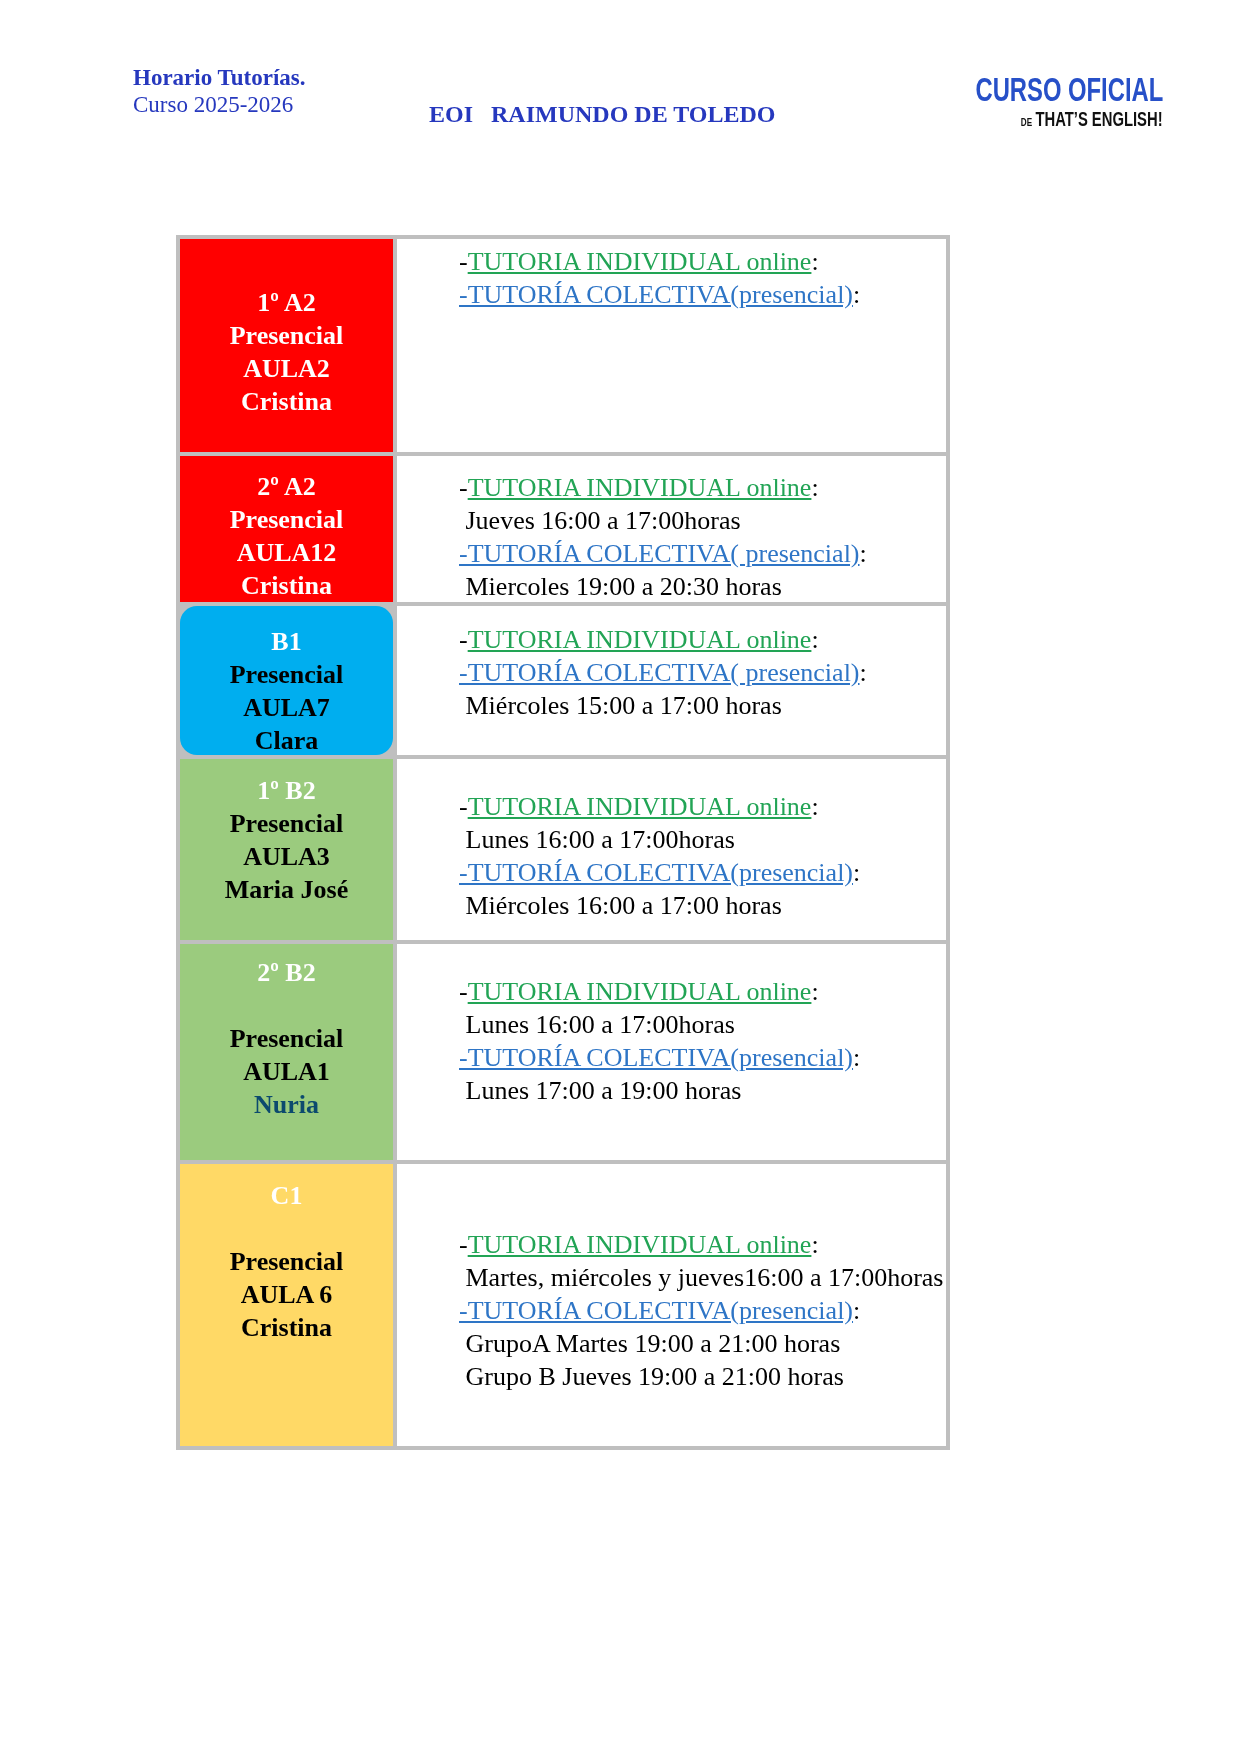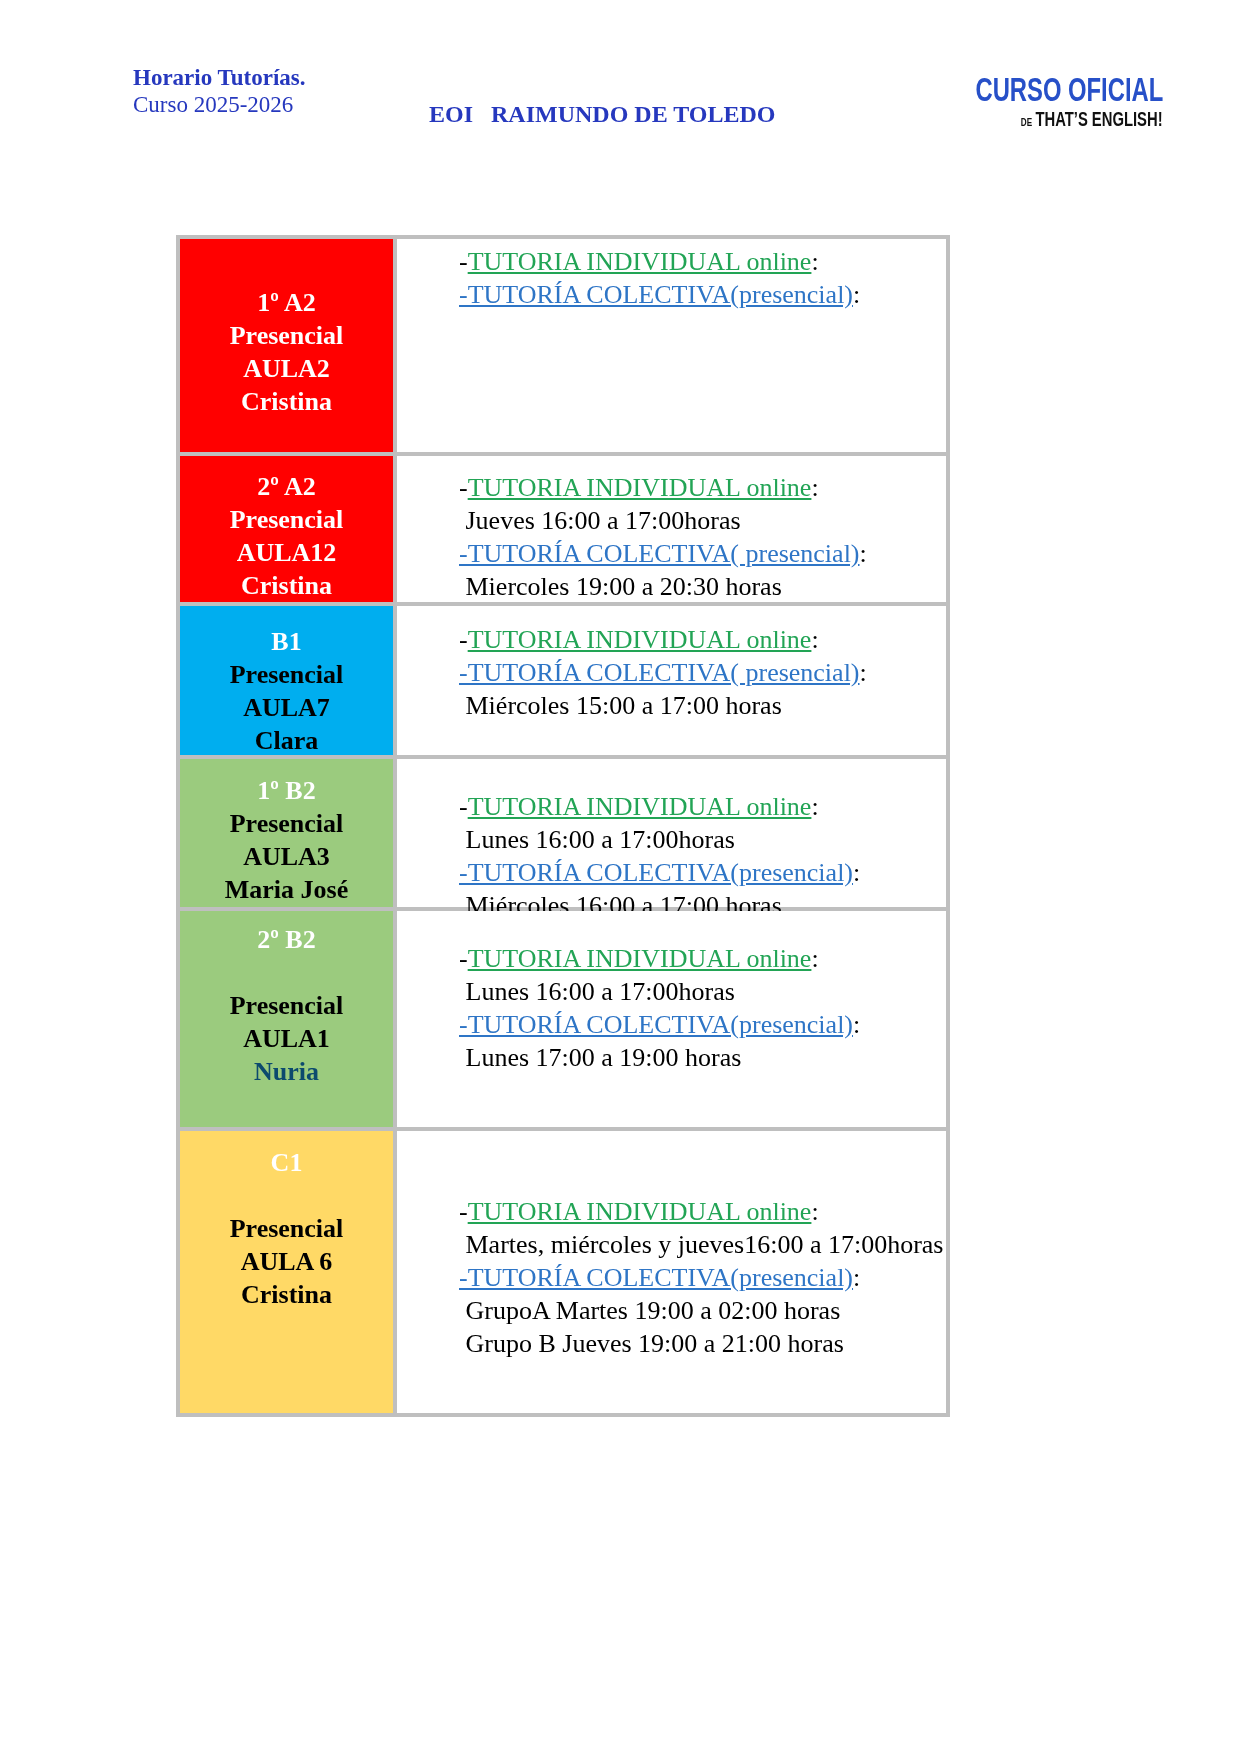--- a/index.html
+++ b/index.html
@@ -22,21 +22,21 @@
   .logo-de{font-size:11px;}
   .logo-main{font-size:20px;}
   
   .sched-table{
     position:absolute;left:176px;top:235px;width:774px;
     box-sizing:border-box;padding:4px;
     display:flex;flex-direction:column;gap:4px;
   }
   .row{display:flex;gap:4px;}
   .r1{height:213px;} .r2{height:146px;} .r3{height:149px;}
-  .r4{height:148px;} .r5{height:216px;} .r6{height:282px;}
+  .r4{height:181px;} .r5{height:216px;} .r6{height:282px;}
   .course-cell{
     width:213px;flex:0 0 213px;box-sizing:border-box;
     display:flex;flex-direction:column;align-items:center;
     font-weight:bold;font-size:26px;text-align:center;
   }
   .course-line{height:33px;line-height:33px;white-space:pre;}
   .schedule-cell{
     flex:1;background:#ffffff;box-sizing:border-box;
     padding-left:62px;display:flex;flex-direction:column;
     font-size:26px;
@@ -86,21 +86,21 @@
         <div class="course-line" style="color: rgb(255, 255, 255);">Cristina</div>
       </div>
       <div class="schedule-cell">
         <div class="schedule-line"><span>-</span><span class="tut-link" style="color: rgb(34, 164, 85);">TUTORIA INDIVIDUAL online</span><span>:</span></div>
         <div class="schedule-line"> Jueves 16:00 a 17:00horas</div>
         <div class="schedule-line"><span class="tut-link" style="color: rgb(46, 117, 198);">-TUTORÍA COLECTIVA( presencial)</span><span>:</span></div>
         <div class="schedule-line"> Miercoles 19:00 a 20:30 horas</div>
       </div>
     </div>
     <div class="row r3">
-      <div class="course-cell" style="background: rgb(0, 174, 239);">
+      <div class="course-cell" style="background: rgb(0, 174, 239); border-radius: 17px;">
         <div class="course-line" style="color: rgb(255, 255, 255);">B1</div>
         <div class="course-line" style="color: rgb(0, 0, 0);">Presencial</div>
         <div class="course-line" style="color: rgb(0, 0, 0);">AULA7</div>
         <div class="course-line" style="color: rgb(0, 0, 0);">Clara</div>
       </div>
       <div class="schedule-cell">
         <div class="schedule-line"><span>-</span><span class="tut-link" style="color: rgb(34, 164, 85);">TUTORIA INDIVIDUAL online</span><span>:</span></div>
         <div class="schedule-line"><span class="tut-link" style="color: rgb(46, 117, 198);">-TUTORÍA COLECTIVA( presencial)</span><span>:</span></div>
         <div class="schedule-line"> Miércoles 15:00 a 17:00 horas</div>
       </div>
@@ -139,17 +139,17 @@
         <div class="course-line" style="color: rgb(255, 255, 255);">C1</div>
         <div class="course-line" style="color: rgb(0, 0, 0);"></div>
         <div class="course-line" style="color: rgb(0, 0, 0);">Presencial</div>
         <div class="course-line" style="color: rgb(0, 0, 0);">AULA 6</div>
         <div class="course-line" style="color: rgb(0, 0, 0);">Cristina</div>
       </div>
       <div class="schedule-cell">
         <div class="schedule-line"><span>-</span><span class="tut-link" style="color: rgb(34, 164, 85);">TUTORIA INDIVIDUAL online</span><span>:</span></div>
         <div class="schedule-line"> Martes, miércoles y jueves16:00 a 17:00horas</div>
         <div class="schedule-line"><span class="tut-link" style="color: rgb(46, 117, 198);">-TUTORÍA COLECTIVA(presencial)</span><span>:</span></div>
-        <div class="schedule-line"> GrupoA Martes 19:00 a 02:00 horas</div>
+        <div class="schedule-line"> GrupoA Martes 19:00 a 21:00 horas</div>
         <div class="schedule-line"> Grupo B Jueves 19:00 a 21:00 horas</div>
       </div>
     </div>
   </div>
 
 </body></html>

